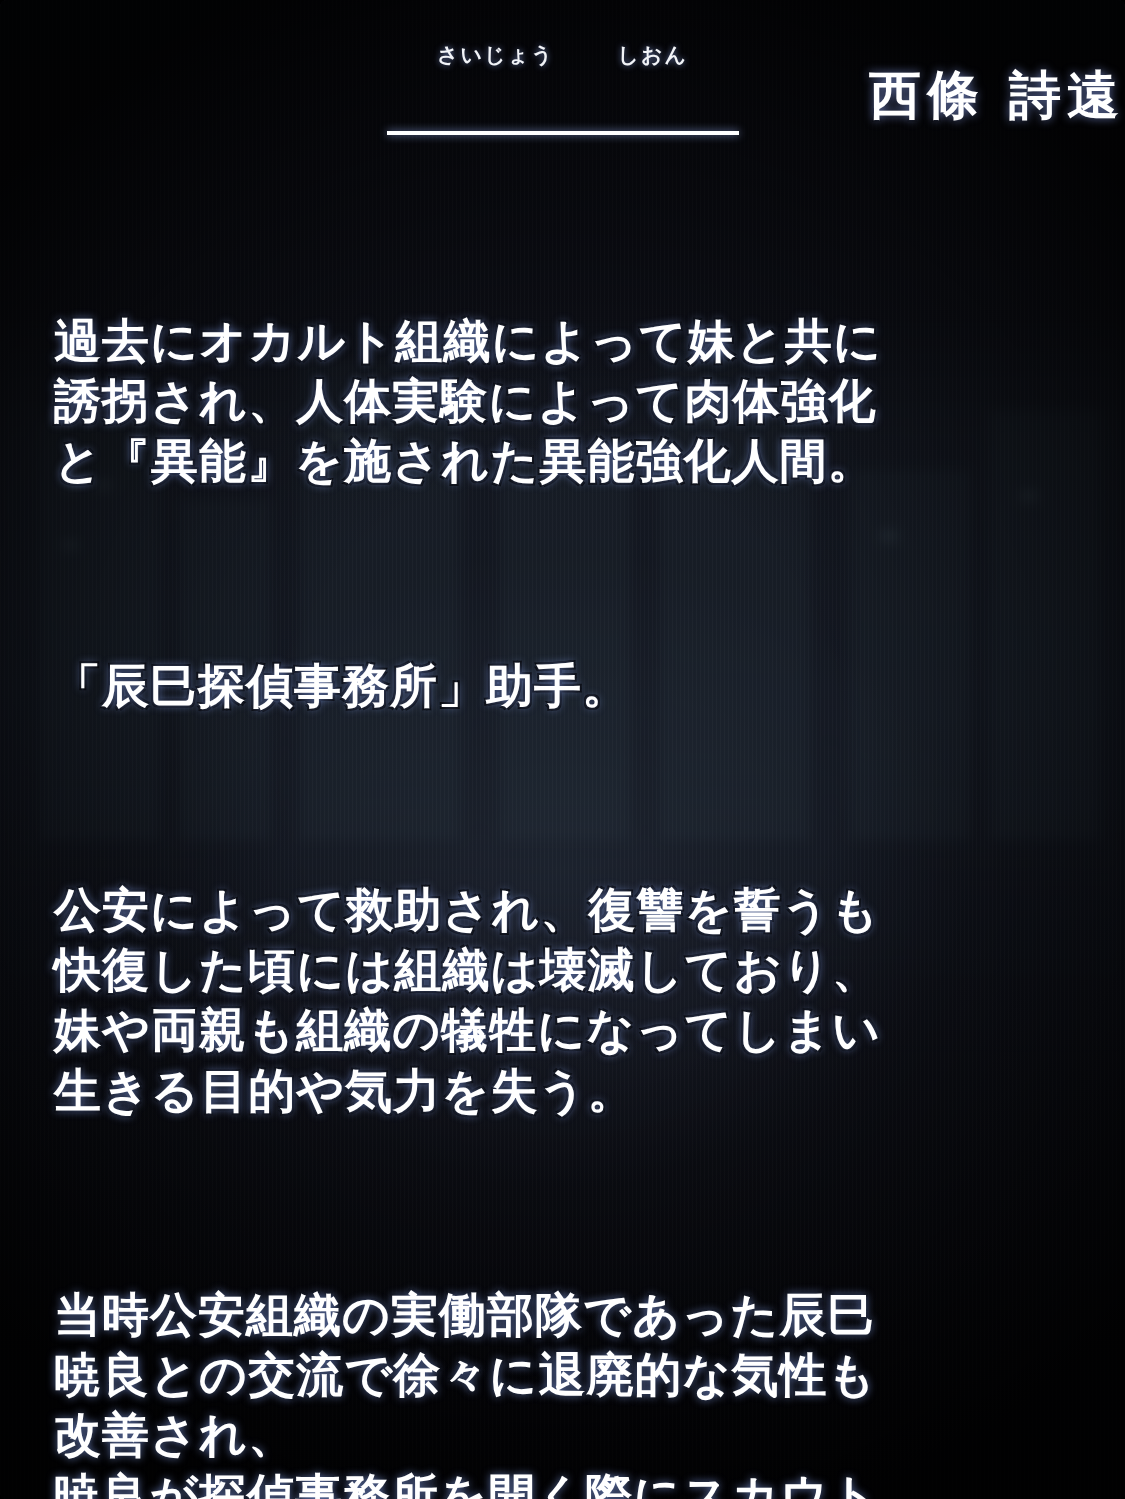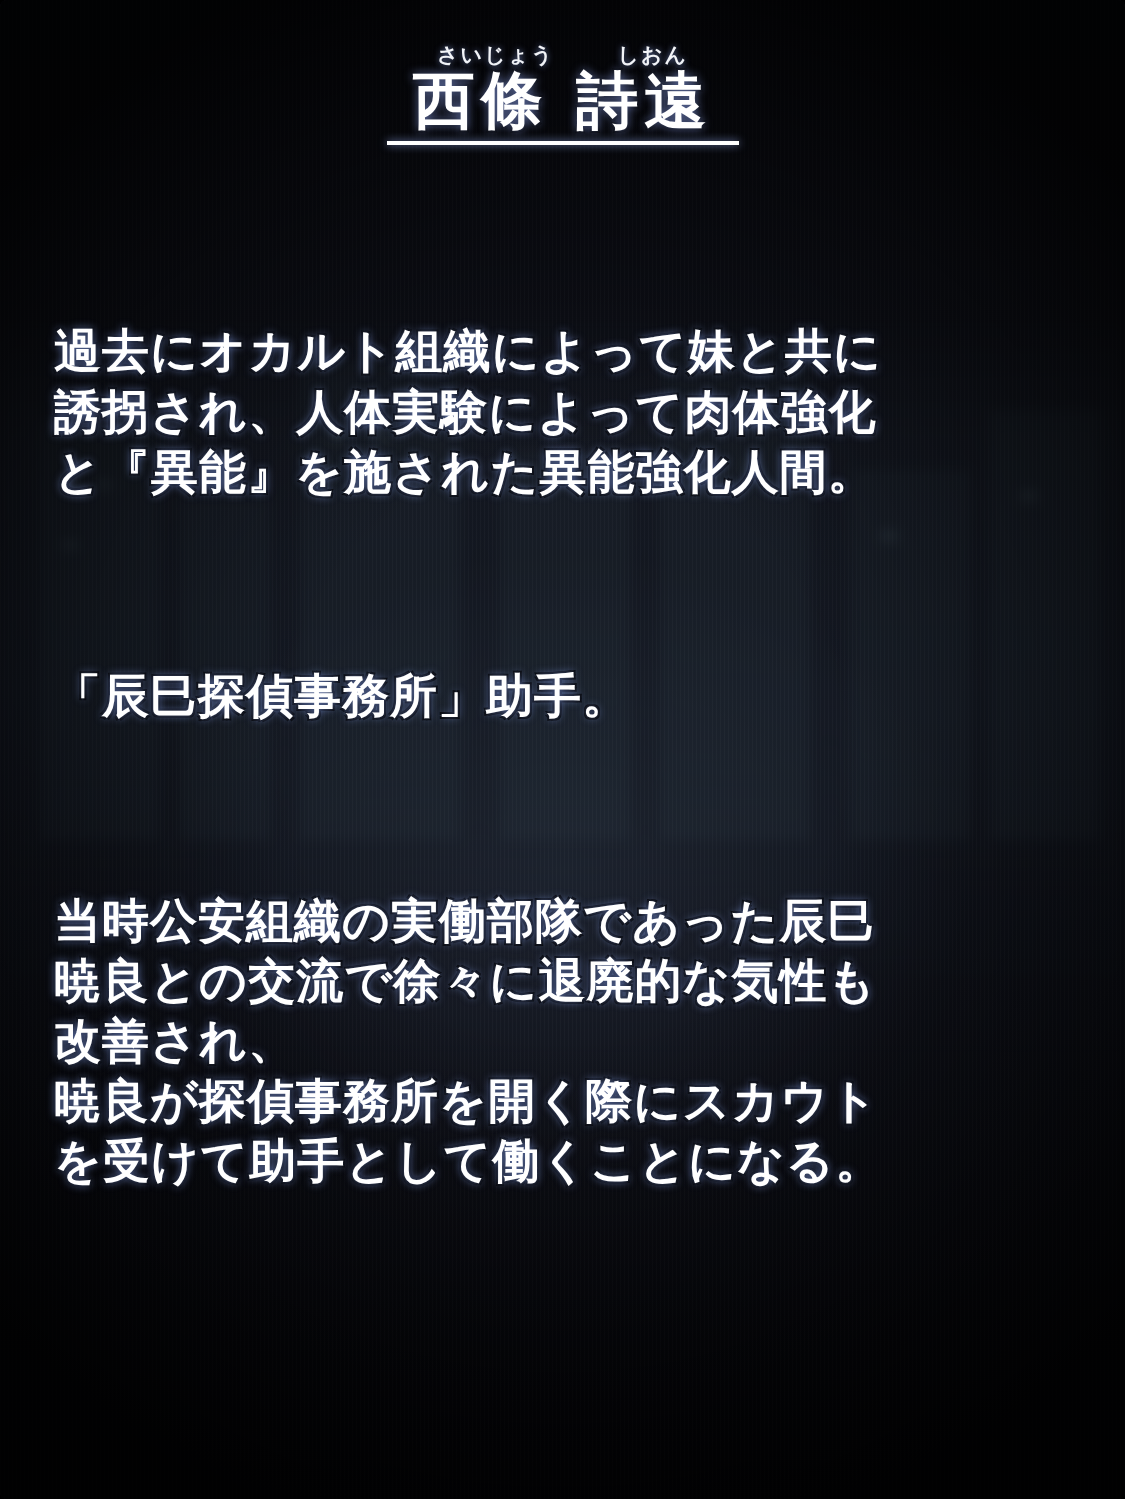--- a/index.html
+++ b/index.html
@@ -81,23 +81,23 @@
     color: #f2f4f8;
     font-size: 21px;
     letter-spacing: 2px;
     text-shadow: 0 0 6px rgba(120,140,200,0.9), 0 0 2px #000;
     font-family: "DejaVu Sans", sans-serif;
     font-weight: bold;
   }
   .furigana.gap { margin-left: 58px; }
 
   .title {
-    text-align: center;
+    text-align: right;
     color: #ffffff;
-    font-size: 62px;
+    font-size: 52px;
     font-weight: bold;
     letter-spacing: 6px;
     line-height: 1.05;
     margin-top: -2px;
     padding-bottom: 6px;
     text-shadow:
       0 0 10px rgba(130,150,220,0.75),
       2px 2px 0 #000,
       -2px 2px 0 #000,
       2px -2px 0 #000,
@@ -167,20 +167,24 @@
     </div>
 
     <div class="title">西條 詩遠</div>
     <div class="title-underline"></div>
 
     <div class="body-text">
       <div class="para">過去にオカルト組織によって妹と共に
 誘拐され、人体実験によって肉体強化
 と『異能』を施された異能強化人間。</div>
       <div class="para">「辰巳探偵事務所」助手。</div>
+      <div class="para">公安によって救助され、復讐を誓うも
+快復した頃には組織は壊滅しており、
+妹や両親も組織の犠牲になってしまい
+生きる目的や気力を失う。</div>
       <div class="para">当時公安組織の実働部隊であった辰巳
 暁良との交流で徐々に退廃的な気性も
 改善され、
 暁良が探偵事務所を開く際にスカウト
 を受けて助手として働くことになる。</div>
       
     </div>
 
   </div>
 </div>

